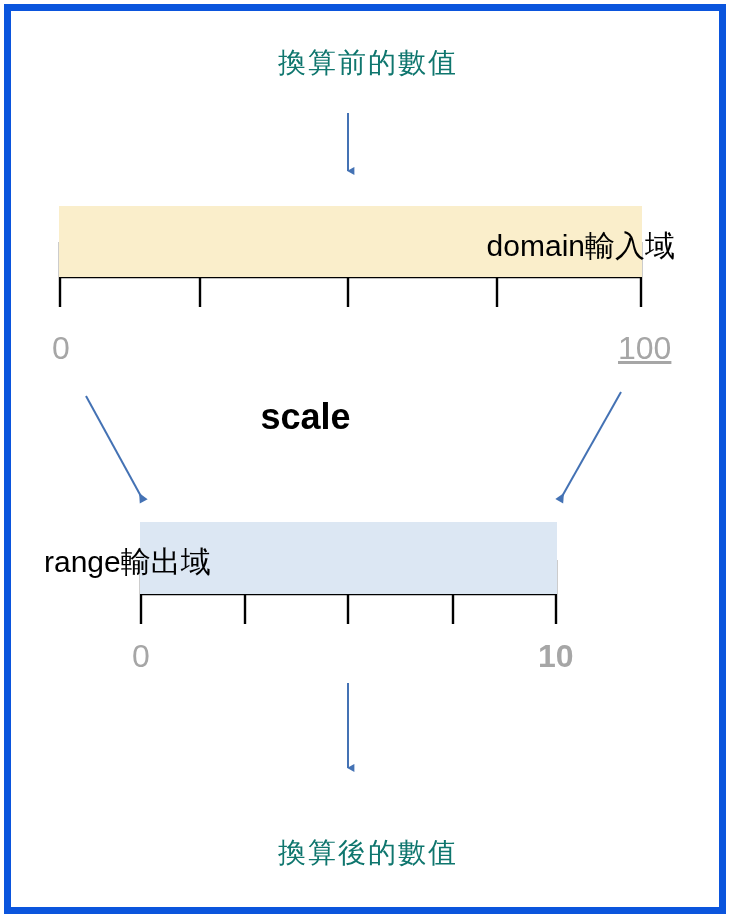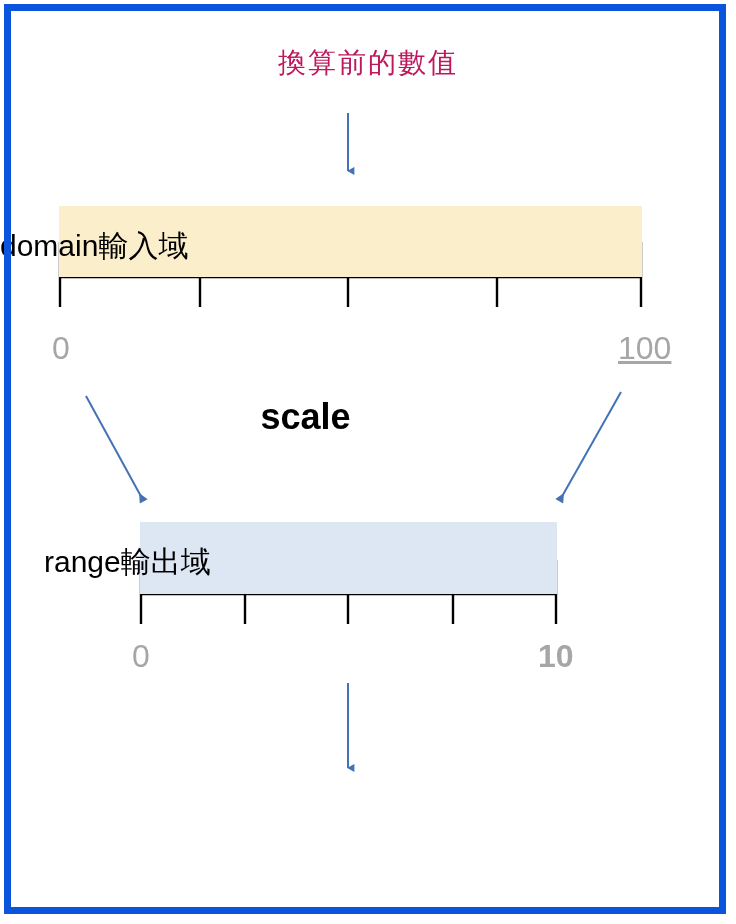--- a/index.html
+++ b/index.html
@@ -32,21 +32,21 @@
     position: absolute;
     left: 0;
     top: 0;
     width: 736px;
     height: 924px;
   }
   .hand-label {
     position: absolute;
     font-family: Liberation Serif, serif;
     font-size: 28px;
-    color: #be185d;
+    color: #0f766e;
     letter-spacing: 2px;
     white-space: nowrap;
     text-align: center;
   }
   #top-caption {
     left: 0;
     top: 44px;
     width: 736px;
   }
   #bottom-caption {
@@ -80,21 +80,22 @@
     font-family: "Liberation Sans", sans-serif;
   }
   .band-label .cjk {
     font-family: "DejaVu Serif", serif;
     font-size: 30px;
   }
   #domain-label {
     left: 0;
     top: 226px;
     width: 636px;
-    text-align: left;
+    text-align: right;
+    padding-left: 39px;
   }
   #range-label {
     left: 0;
     top: 542px;
     width: 736px;
     text-align: left;
     padding-left: 44px;
   }
   .scale-word {
     position: absolute;
@@ -173,15 +174,16 @@
 
   <div class="scale-word">scale</div>
 
   <div class="band-label" id="range-label">
     <span>range</span><span class="cjk">輸出域</span>
   </div>
 
   <div class="tick-value" id="range-min">0</div>
   <div class="tick-value" id="range-max">10</div>
 
+  <div class="hand-label" id="bottom-caption">換算後的數值</div>
 
   <div id="border-frame"></div>
 </div>
 
 </body></html>

